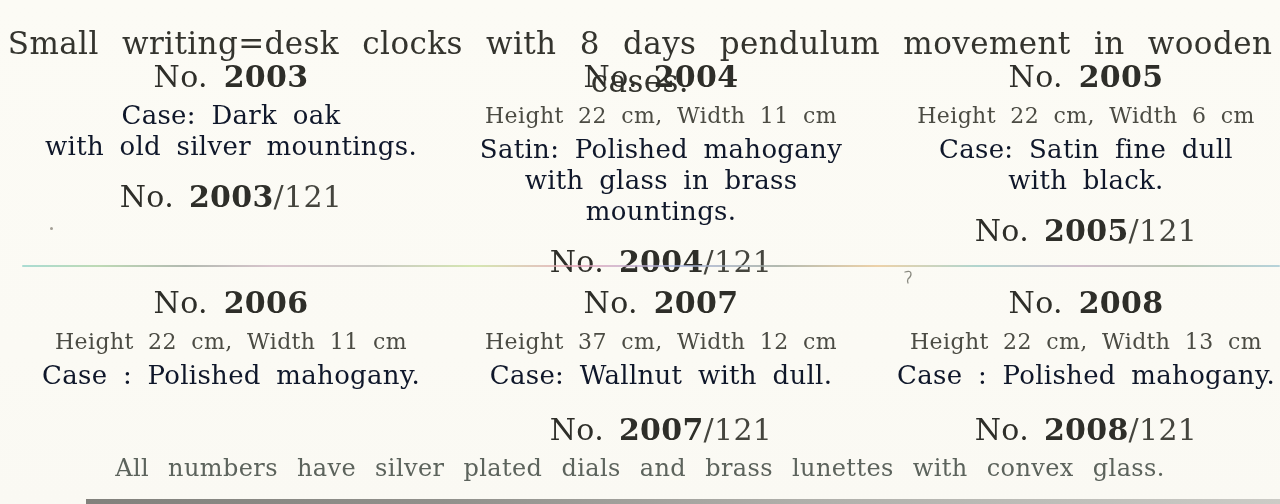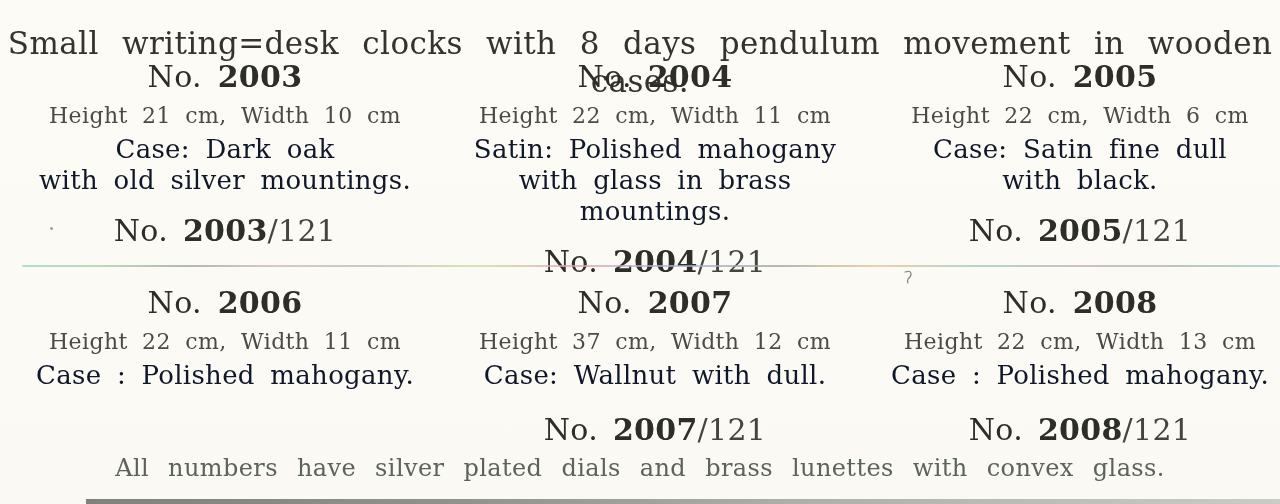--- a/index.html
+++ b/index.html
@@ -20,21 +20,21 @@
     font-size: 31px;
     font-weight: normal;
     line-height: 38px;
     color: #34342e;
     word-spacing: 13px;
     letter-spacing: 0.4px;
   }
 
   .grid {
     position: absolute;
-    left: 10px; right: 0;
+    left: 16px; right: 0;
     display: grid;
     grid-template-columns: 430px 430px 420px;
   }
   .row1 { top: 60px; }
   .row2 { top: 286px; }
 
   .card { text-align: center; }
 
   .pnum {
     font-size: 30px;
@@ -127,21 +127,20 @@
 
   <h1 class="title">Small writing=desk clocks with 8 days pendulum movement in wooden cases.</h1>
 
   <section class="grid row1">
 
     <div class="card">
       <div class="pnum">
         <span>No.</span>
         <span class="num">2003</span>
       </div>
-      <div class="dims">Height 21 cm, Width 10 cm</div>
       <div class="case">
         <div>Case: Dark oak</div>
         <div>with old silver mountings.</div>
       </div>
       <div class="catalog">
         <span>No.</span>
         <span class="num">2003</span><span class="variant">/121</span>
       </div>
     </div>
 

